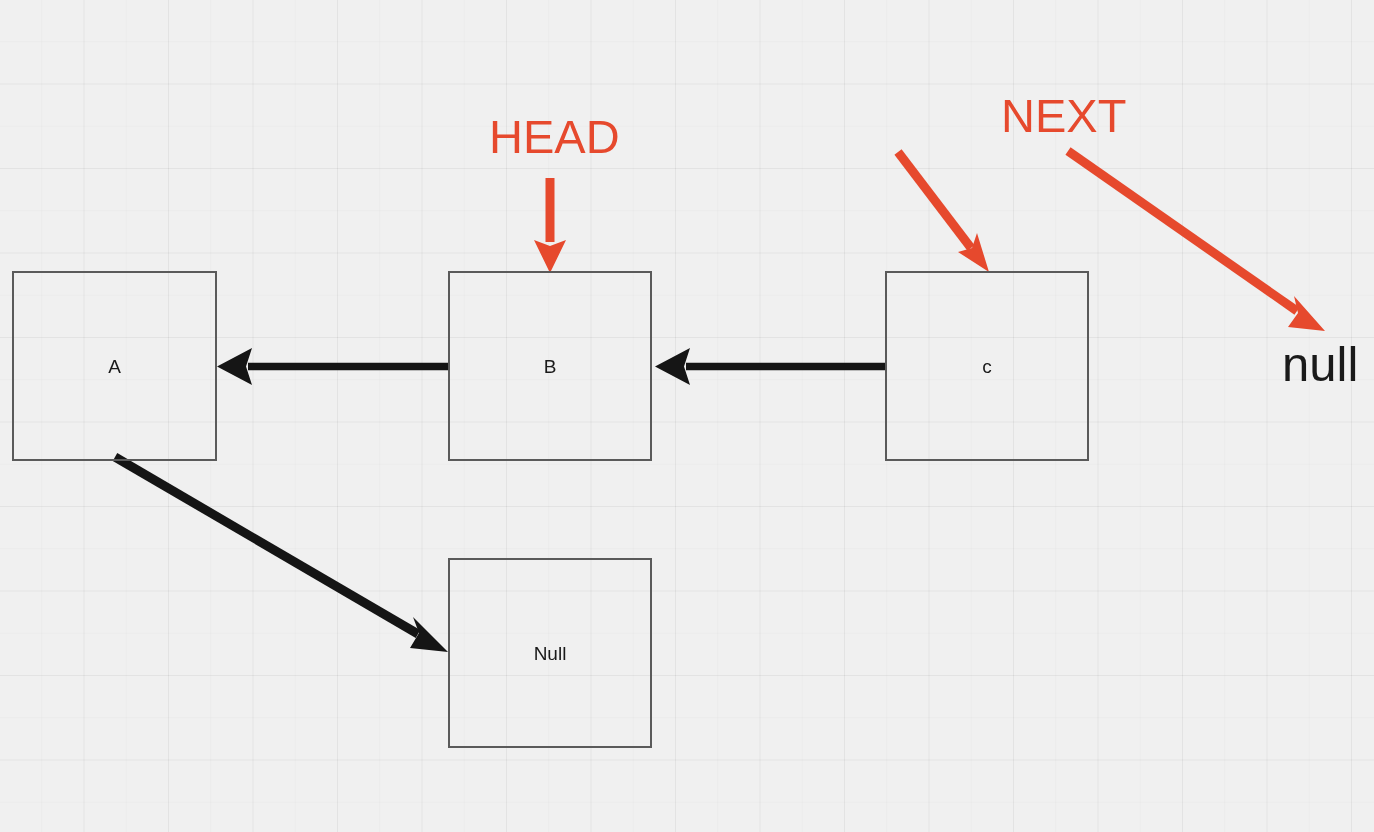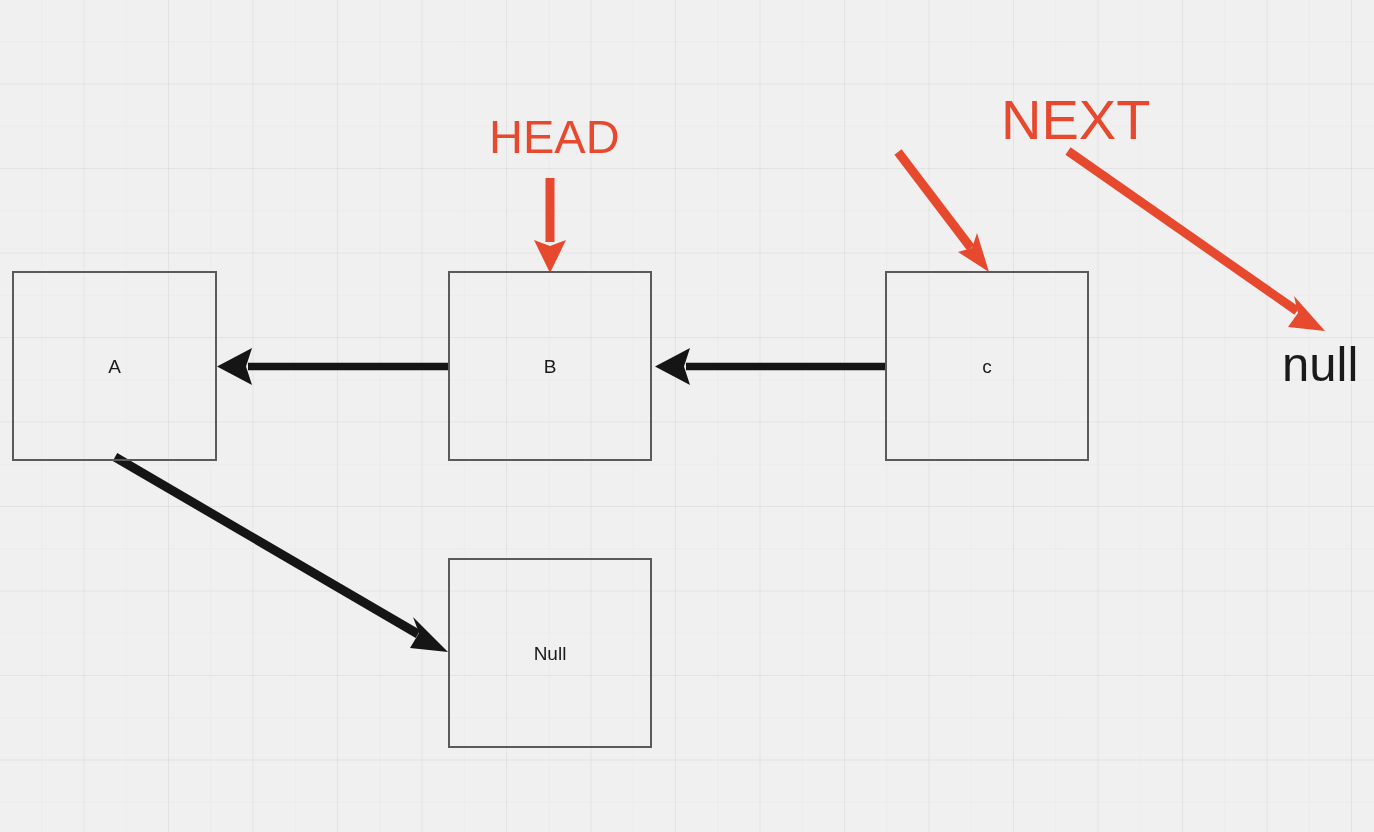--- a/index.html
+++ b/index.html
@@ -66,21 +66,21 @@
   .black-text {
     position: absolute;
     font-family: "Liberation Sans", sans-serif;
     color: #1a1a1a;
     line-height: 1;
     white-space: nowrap;
     user-select: none;
   }
   #lbl-prev { left: 489px; top: 113px; font-size: 47px; }
   #lbl-head { left: 834px; top: 92px; font-size: 47px; }
-  #lbl-next { left: 1001px; top: 92px; font-size: 56px; }
+  #lbl-next { left: 1001px; top: 92px; font-size: 47px; }
   #lbl-null { left: 1282px; top: 340px; font-size: 49px; }
   #box-a    { left: 12px;  top: 271px; width: 205px; height: 190px; }
   #box-b    { left: 448px; top: 271px; width: 204px; height: 190px; }
   #box-c    { left: 885px; top: 271px; width: 204px; height: 190px; }
   #box-null { left: 448px; top: 558px; width: 204px; height: 190px; }
 </style>
 </head>
 <body>
 
 <div id="canvas">

